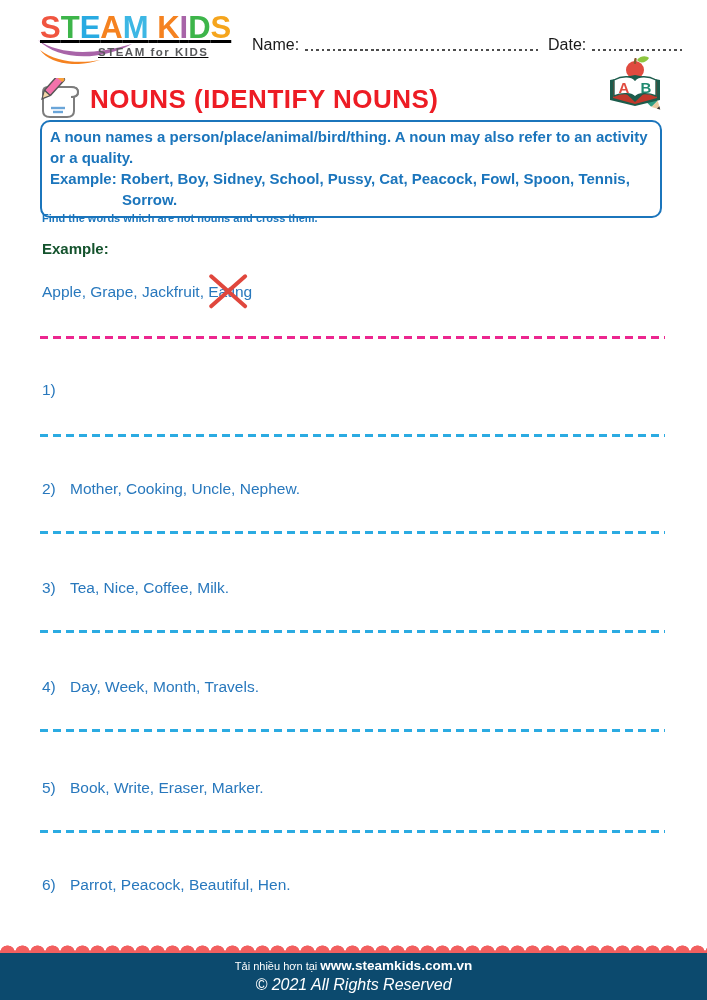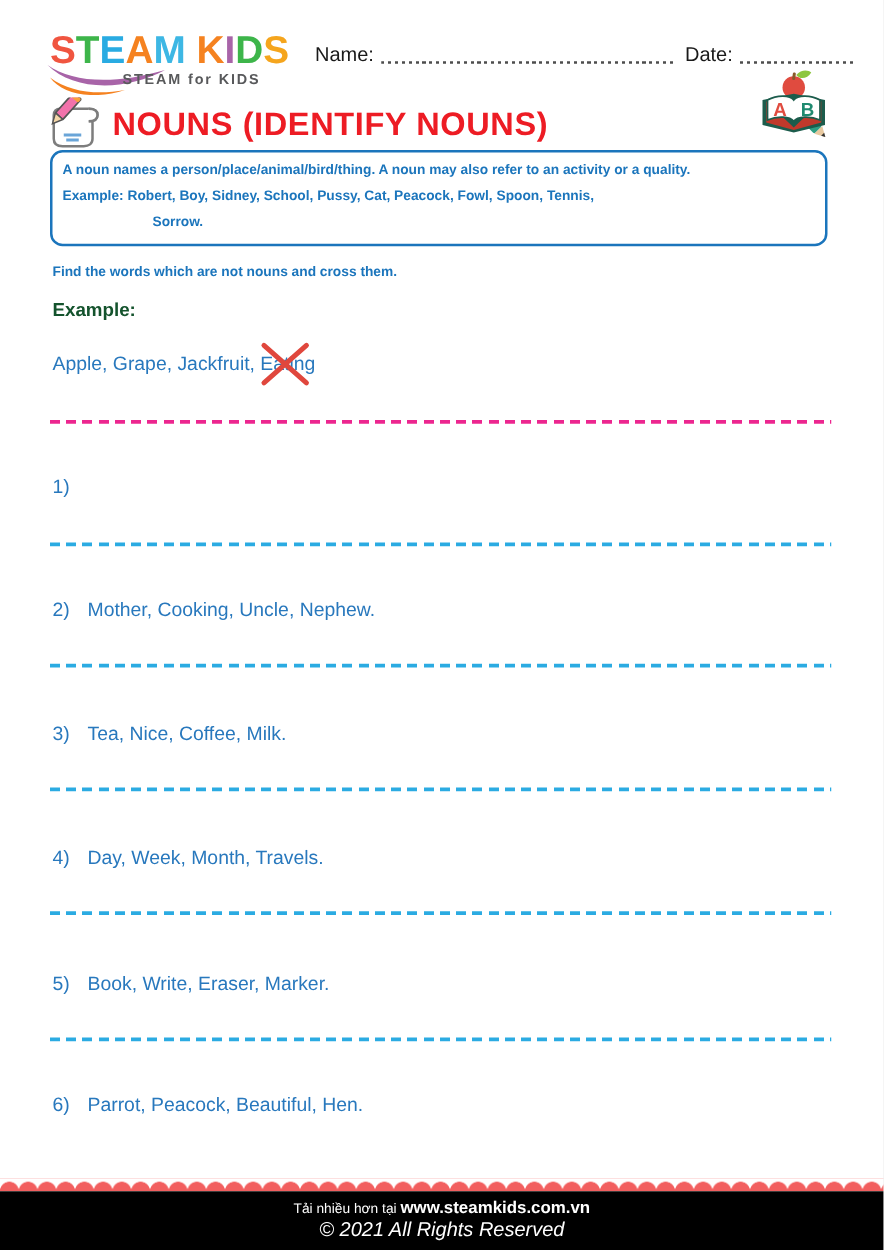--- a/index.html
+++ b/index.html
@@ -7,21 +7,21 @@
   .page {
     position: relative;
     width: 707px; height: 1000px;
     margin: 0 auto;
     background: #ffffff;
     overflow: hidden;
     font-family: "Liberation Sans", sans-serif;
   }
 
   
-  .logo { position: absolute; left: 40px; top: 24px; width: 200px; }
+  .logo { position: absolute; left: 40px; top: 12px; width: 200px; text-decoration: underline; }
   .logo-letters { font-weight: bold; font-size: 31px; letter-spacing: 0px; line-height: 1; position: relative; z-index: 2; }
   .logo-swoosh { position: absolute; left: -4px; top: 26px; z-index: 1; }
   .logo-tagline { font-size: 11.5px; font-weight: bold; color: #58595b; letter-spacing: 1.5px; margin: 3px 0 0 58px; position: relative; z-index: 2; }
 
   .field-row { position: absolute; top: 36px; display: flex; align-items: flex-end; font-size: 16px; color: #1a1a1a; }
   .field-name { left: 252px; width: 288px; }
   .field-date { left: 548px; width: 136px; }
   .field-label { margin-right: 6px; line-height: 1.1; }
   .dotline {
     flex: 1; height: 2px; margin-bottom: 3px;
@@ -33,21 +33,21 @@
   
   .title-row { position: absolute; left: 38px; top: 78px; display: flex; align-items: center; }
   .title-icon { margin-right: 8px; }
   .page-title { font-size: 26px; font-weight: bold; color: #ed1c24; letter-spacing: 0.5px; }
 
   
   .info-box {
     position: absolute; left: 40px; top: 120px; width: 622px;
     border: 2px solid #1b75bc; border-radius: 10px;
     padding: 4px 8px 6px 8px;
-    color: #1b75bc; font-weight: bold; font-size: 11px; line-height: 21px;
+    color: #1b75bc; font-weight: bold; font-size: 15px; line-height: 21px;
   }
   .box-line2 { white-space: nowrap; }
   .box-line3 { padding-left: 72px; }
 
   .instruction { position: absolute; left: 42px; top: 212px; font-size: 11px; font-weight: bold; color: #1b75bc; }
   .example-label { position: absolute; left: 42px; top: 240px; font-size: 15px; font-weight: bold; color: #14532d; }
 
   .example-line { position: absolute; left: 42px; top: 283px; font-size: 15.5px; color: #2878bd; }
   .crossed { position: relative; display: inline-block; }
   .x-mark { position: absolute; left: 50%; top: 50%; transform: translate(-54%, -52%); pointer-events: none; }
@@ -61,21 +61,21 @@
   .item { position: absolute; left: 42px; display: flex; font-size: 15.5px; color: #2878bd; }
   .item-num { width: 28px; flex: 0 0 28px; }
 
   
   .footer { position: absolute; left: 0; bottom: 0; width: 707px; }
   .scallops {
     height: 10px;
     background-image: radial-gradient(circle at 7.5px 10px, #f25f5f 7.3px, rgba(0,0,0,0) 7.8px);
     background-size: 15px 10px; background-repeat: repeat-x;
   }
-  .footer-band { background: #000000; height: 47px; text-align: center; color: #ffffff; padding-top: 5px; }
+  .footer-band { background: #0c4a6e; height: 47px; text-align: center; color: #ffffff; padding-top: 5px; }
   .footer-line1 { font-size: 11px; }
   .footer-line1 b { font-size: 13.5px; }
   .footer-line2 { font-size: 16px; font-style: italic; margin-top: 3px; }
 </style>
 </head>
 <body>
 
 <div class="page">
 
   <div class="logo">

